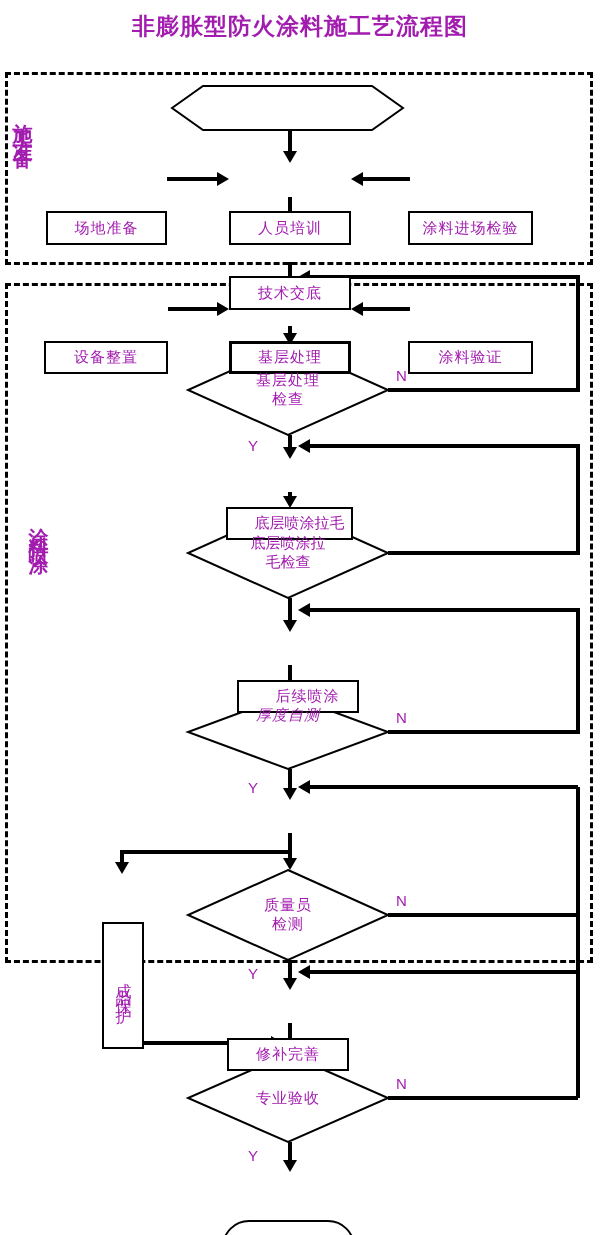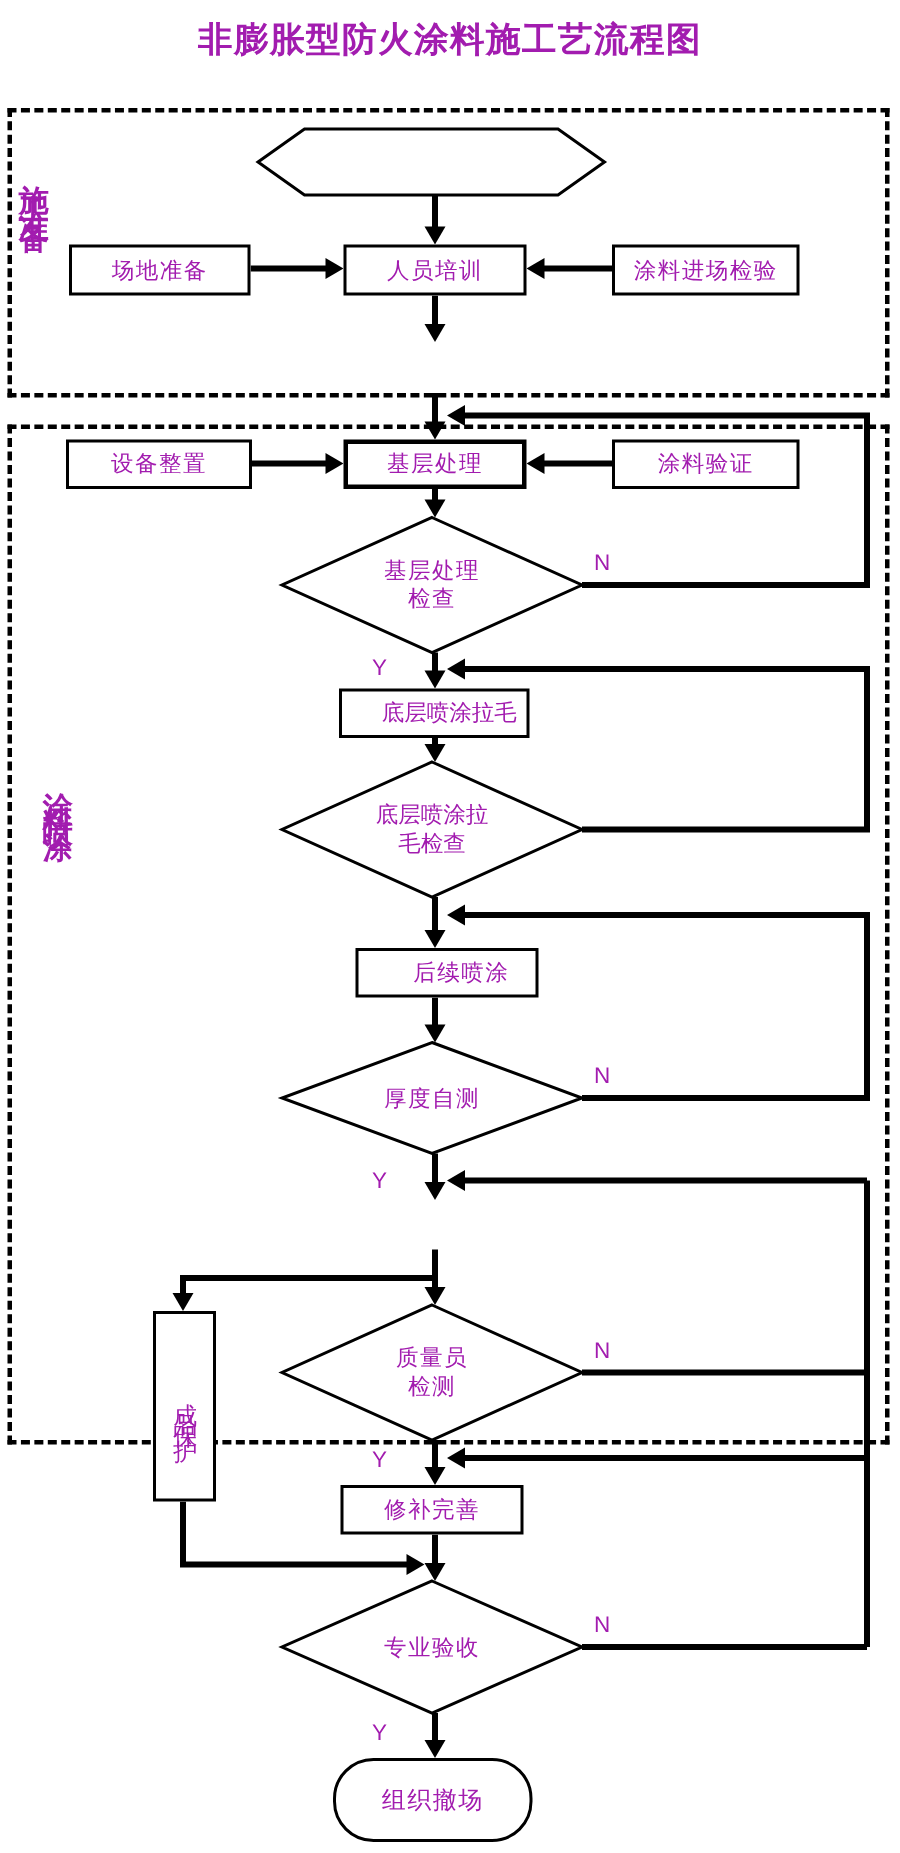--- a/index.html
+++ b/index.html
@@ -14,21 +14,21 @@
     font-size:23px;font-weight:bold;letter-spacing:1px;
   }
   .section-box{position:absolute;border:3px dashed #000;}
   .vlabel{
     position:absolute;writing-mode:vertical-rl;text-orientation:upright;
     font-size:20px;font-weight:bold;letter-spacing:9px;line-height:22px;
   }
   .node{
     position:absolute;background:#fff;border:2px solid #000;
     display:flex;align-items:center;justify-content:center;
-    font-size:15px;letter-spacing:1px;text-align:center;
+    font-size:15px;letter-spacing:1px;text-align:center;margin-top:48px;
   }
   .node.bold-border{border-width:3px;}
   .node.rounded{border-radius:27px;font-size:16px;text-align:center;}
   .node.vertical{
     writing-mode:vertical-rl;text-orientation:upright;
     font-size:16px;letter-spacing:8px;
   }
   .shape-text{
     position:absolute;display:flex;flex-direction:column;align-items:center;
     justify-content:center;font-size:15px;line-height:19px;letter-spacing:1px;
@@ -120,40 +120,41 @@
   <div class="section-box" style="left:5px;top:72px;width:588px;height:193px;"></div>
   <div class="section-box" style="left:5px;top:283px;width:588px;height:680px;"></div>
 
   <div class="vlabel" style="left:12px;top:106px;">施工准备</div>
   <div class="vlabel" style="left:28px;top:512px;">涂料喷涂</div>
 
 
   <div class="node" style="left:46px;top:163px;width:121px;height:34px;">场地准备</div>
   <div class="node" style="left:229px;top:163px;width:122px;height:34px;">人员培训</div>
   <div class="node" style="left:408px;top:163px;width:125px;height:34px;">涂料进场检验</div>
+  <div class="node" style="left:229px;top:228px;width:122px;height:34px;">技术交底</div>
 
   <div class="node" style="left:44px;top:293px;width:124px;height:33px;text-align:center;">设备整置</div>
   <div class="node bold-border" style="left:229px;top:293px;width:122px;height:33px;">基层处理</div>
   <div class="node" style="left:408px;top:293px;width:125px;height:33px;">涂料验证</div>
 
   <div class="node" style="left:226px;top:459px;width:127px;height:33px;letter-spacing:0;padding-left:20px;">底层喷涂拉毛</div>
   <div class="node" style="left:237px;top:632px;width:122px;height:33px;padding-left:19px;">后续喷涂</div>
   <div class="node vertical" style="left:102px;top:874px;width:42px;height:127px;">成品保护</div>
   <div class="node" style="left:227px;top:990px;width:122px;height:33px;">修补完善</div>
   <div class="node rounded" style="left:222px;top:1172px;width:133px;height:56px;">组织撤场</div>
 
   <div class="shape-text" style="left:208px;top:368px;width:160px;height:44px;">
     <span>基层处理</span>
     <span>检查</span>
   </div>
   <div class="shape-text" style="left:200px;top:531px;width:176px;height:44px;letter-spacing:0;">
     <span>底层喷涂拉</span>
     <span>毛检查</span>
   </div>
-  <div class="shape-text" style="left:208px;top:722px;width:160px;height:20px;">厚度自测</div>
+  <div class="shape-text" style="left:208px;top:705px;width:160px;height:20px;font-style:italic;">厚度自测</div>
   <div class="shape-text" style="left:208px;top:893px;width:160px;height:44px;">
     <span>质量员</span>
     <span>检测</span>
   </div>
   <div class="shape-text" style="left:208px;top:1088px;width:160px;height:20px;">专业验收</div>
 
   <div class="yn" style="left:248px;top:438px;">Y</div>
   <div class="yn" style="left:396px;top:368px;">N</div>
   <div class="yn" style="left:396px;top:710px;">N</div>
   <div class="yn" style="left:248px;top:780px;">Y</div>

